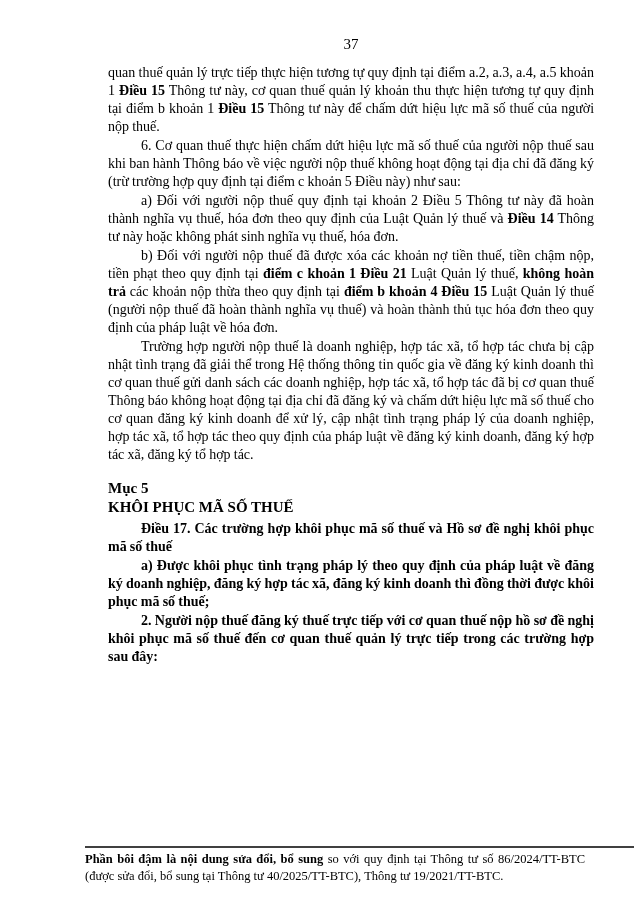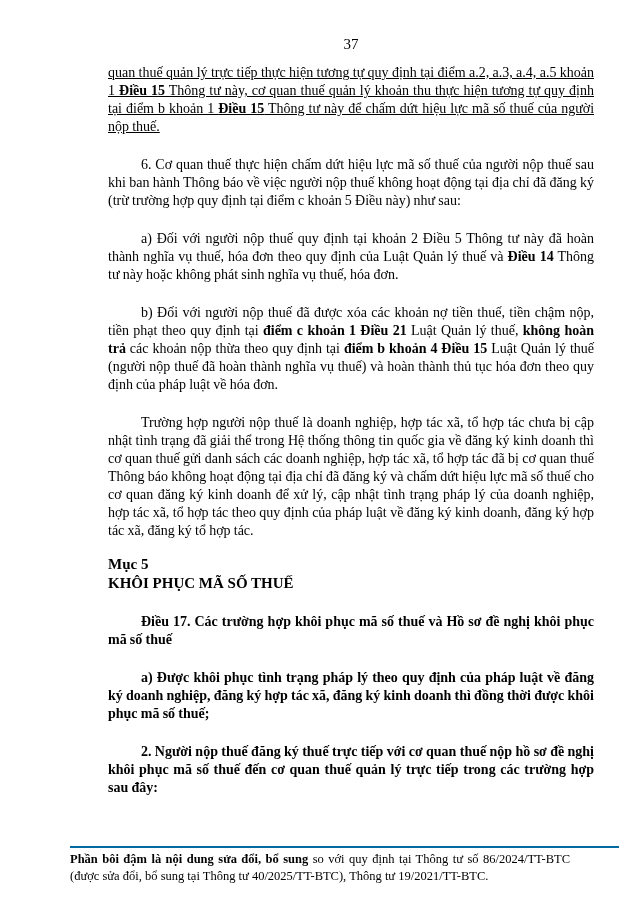--- a/index.html
+++ b/index.html
@@ -25,40 +25,40 @@
   .page-number {
     text-align: center;
     font-size: 15px;
     margin-bottom: 11px;
   }
   p.para {
     font-size: 14px;
     line-height: 18px;
     text-align: justify;
     text-indent: 33px;
-    margin-top: 20px;
+    margin-top: 1px;
     word-spacing: -0.3px;
   }
-  p.para.no-indent { text-indent: 0; margin-top: 1px; text-decoration: underline; }
+  p.para.no-indent { text-indent: 0; margin-top: 1px; }
   p.para b { font-weight: bold; }
   p.para.bold-para { font-weight: bold; }
   .section-heading {
     text-align: left;
     font-weight: bold;
     font-size: 15px;
     line-height: 19px;
     margin-top: 15px;
     margin-bottom: 3px;
   }
   .footnote {
     position: absolute;
-    left: 70px;
+    left: 85px;
     top: 846px;
     width: 549px;
-    border-top: 2px solid #0369a1;
+    border-top: 2px solid #404040;
     padding-top: 3px;
   }
   .footnote-text {
     width: 500px;
     font-size: 12.5px;
     line-height: 16.5px;
     text-align: justify;
   }
   .footnote-text b { font-weight: bold; }
 </style>

